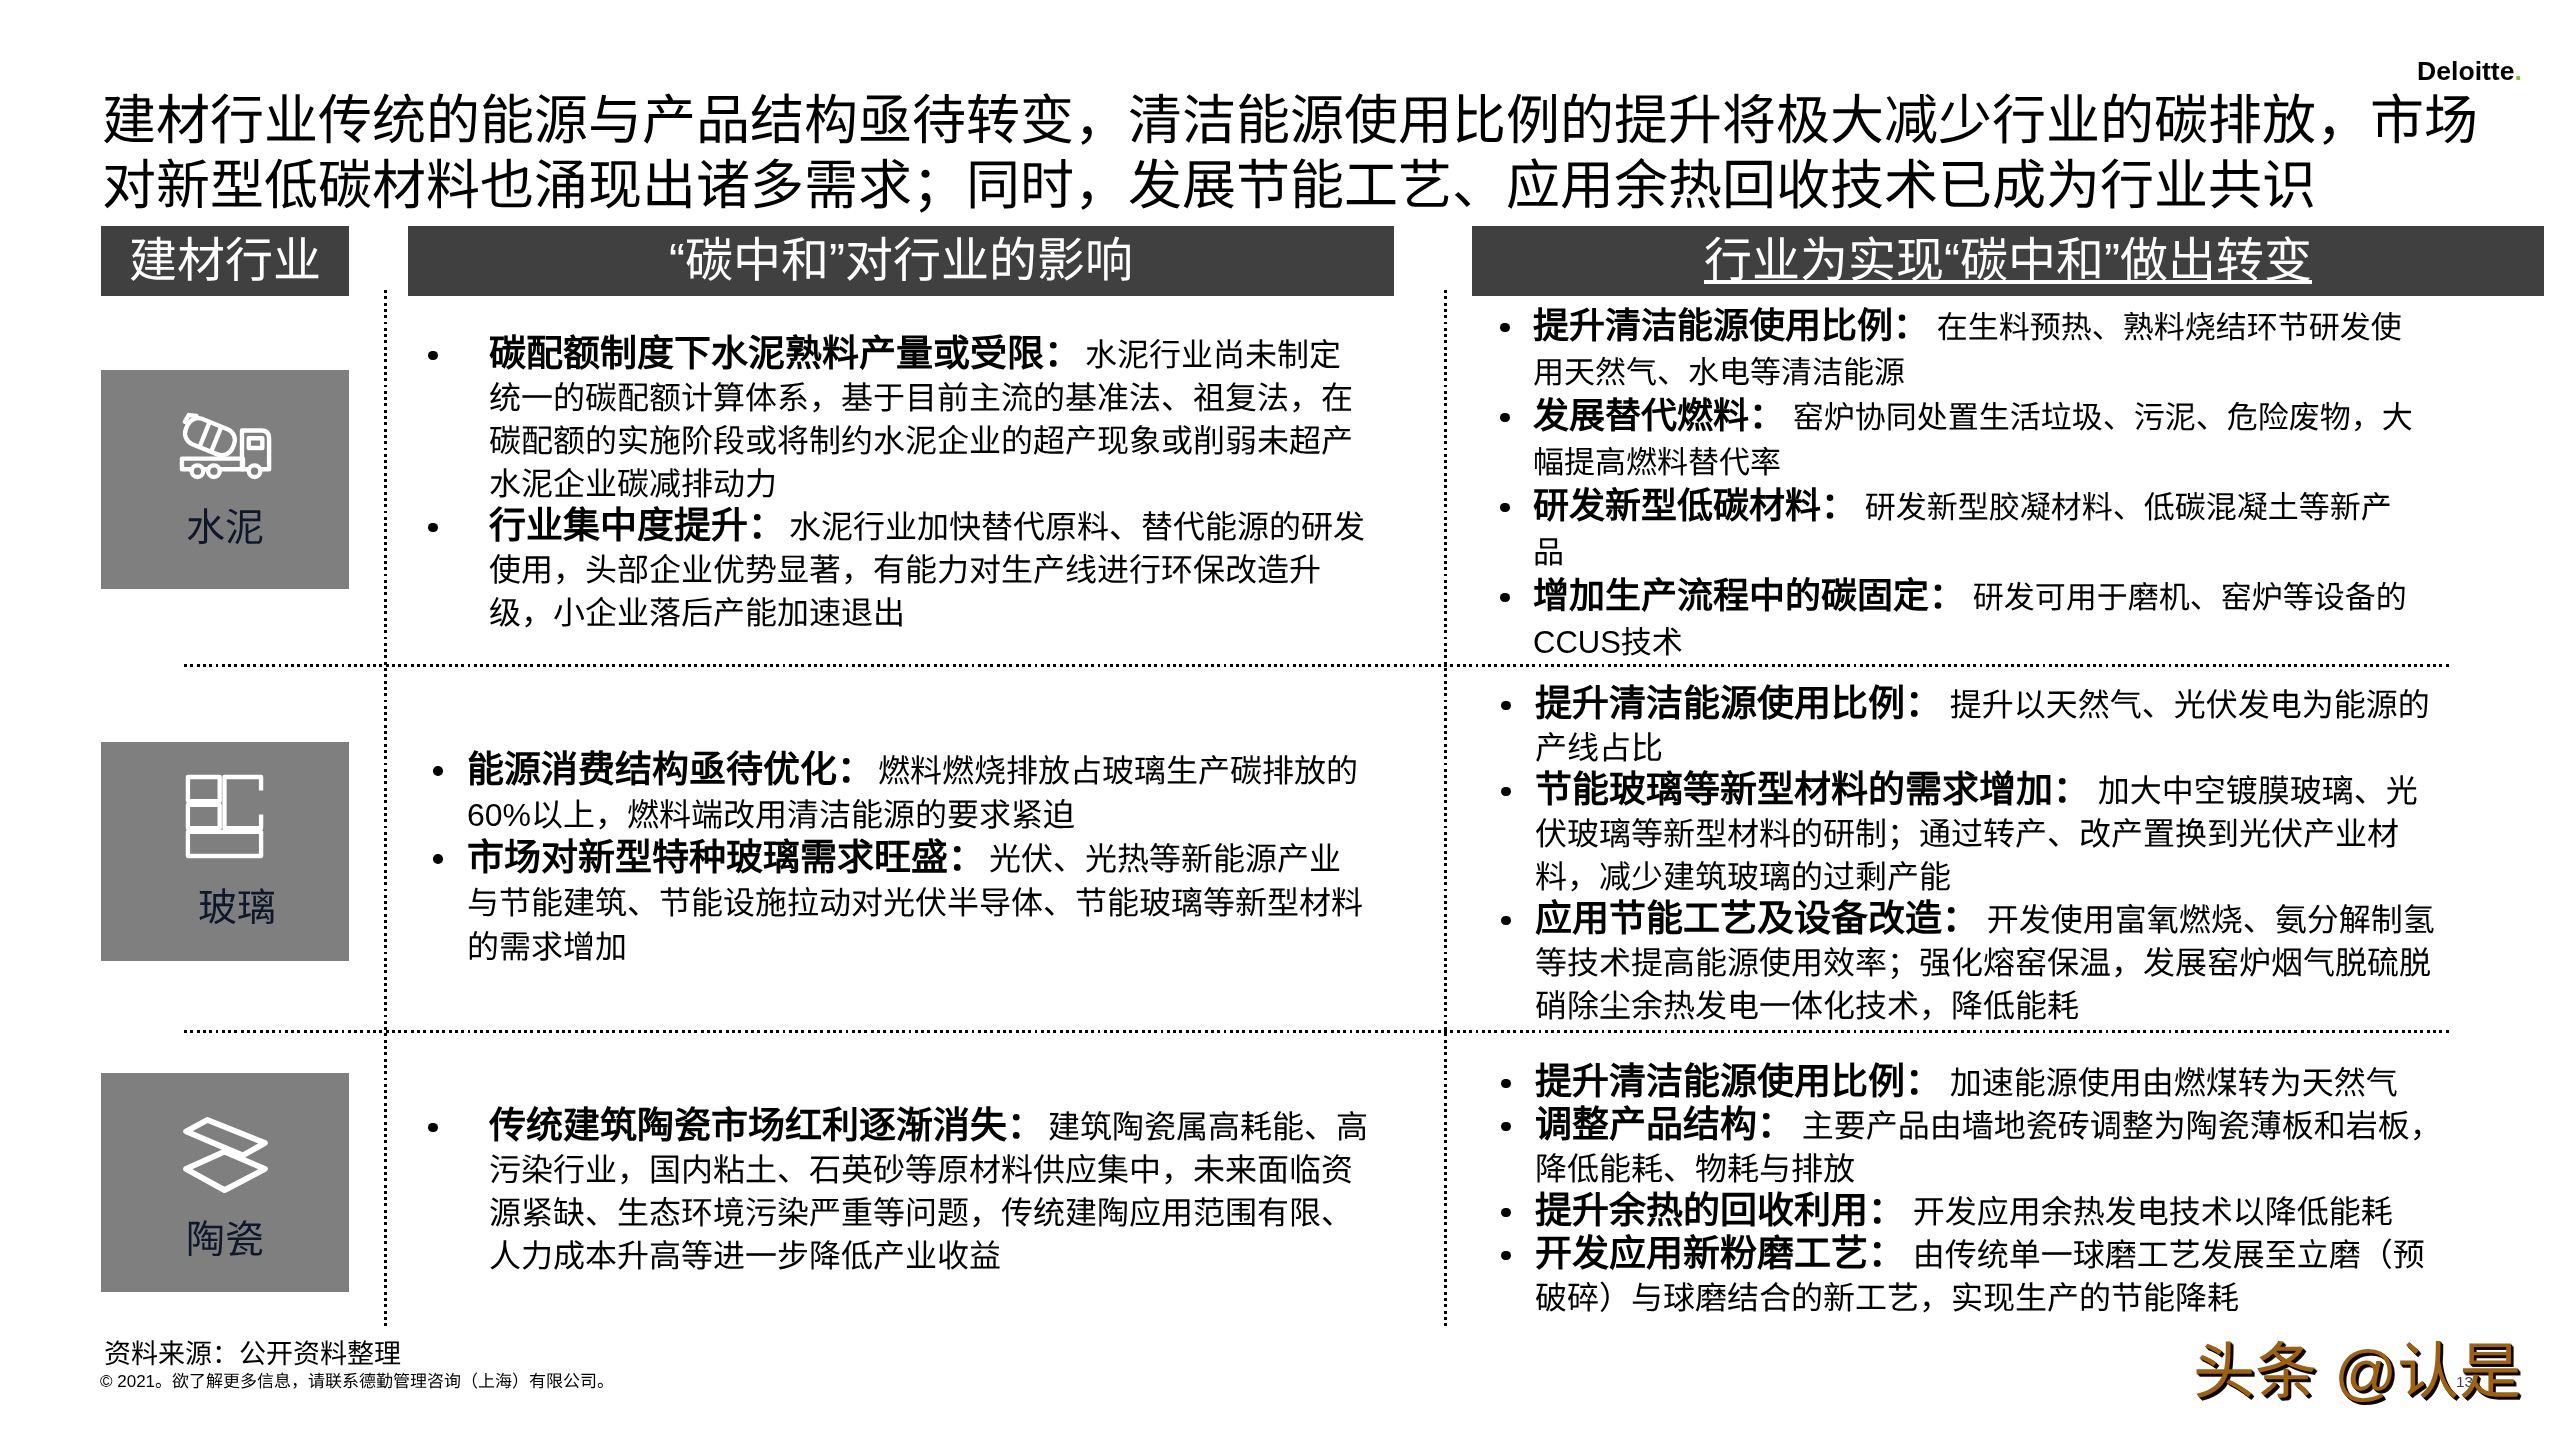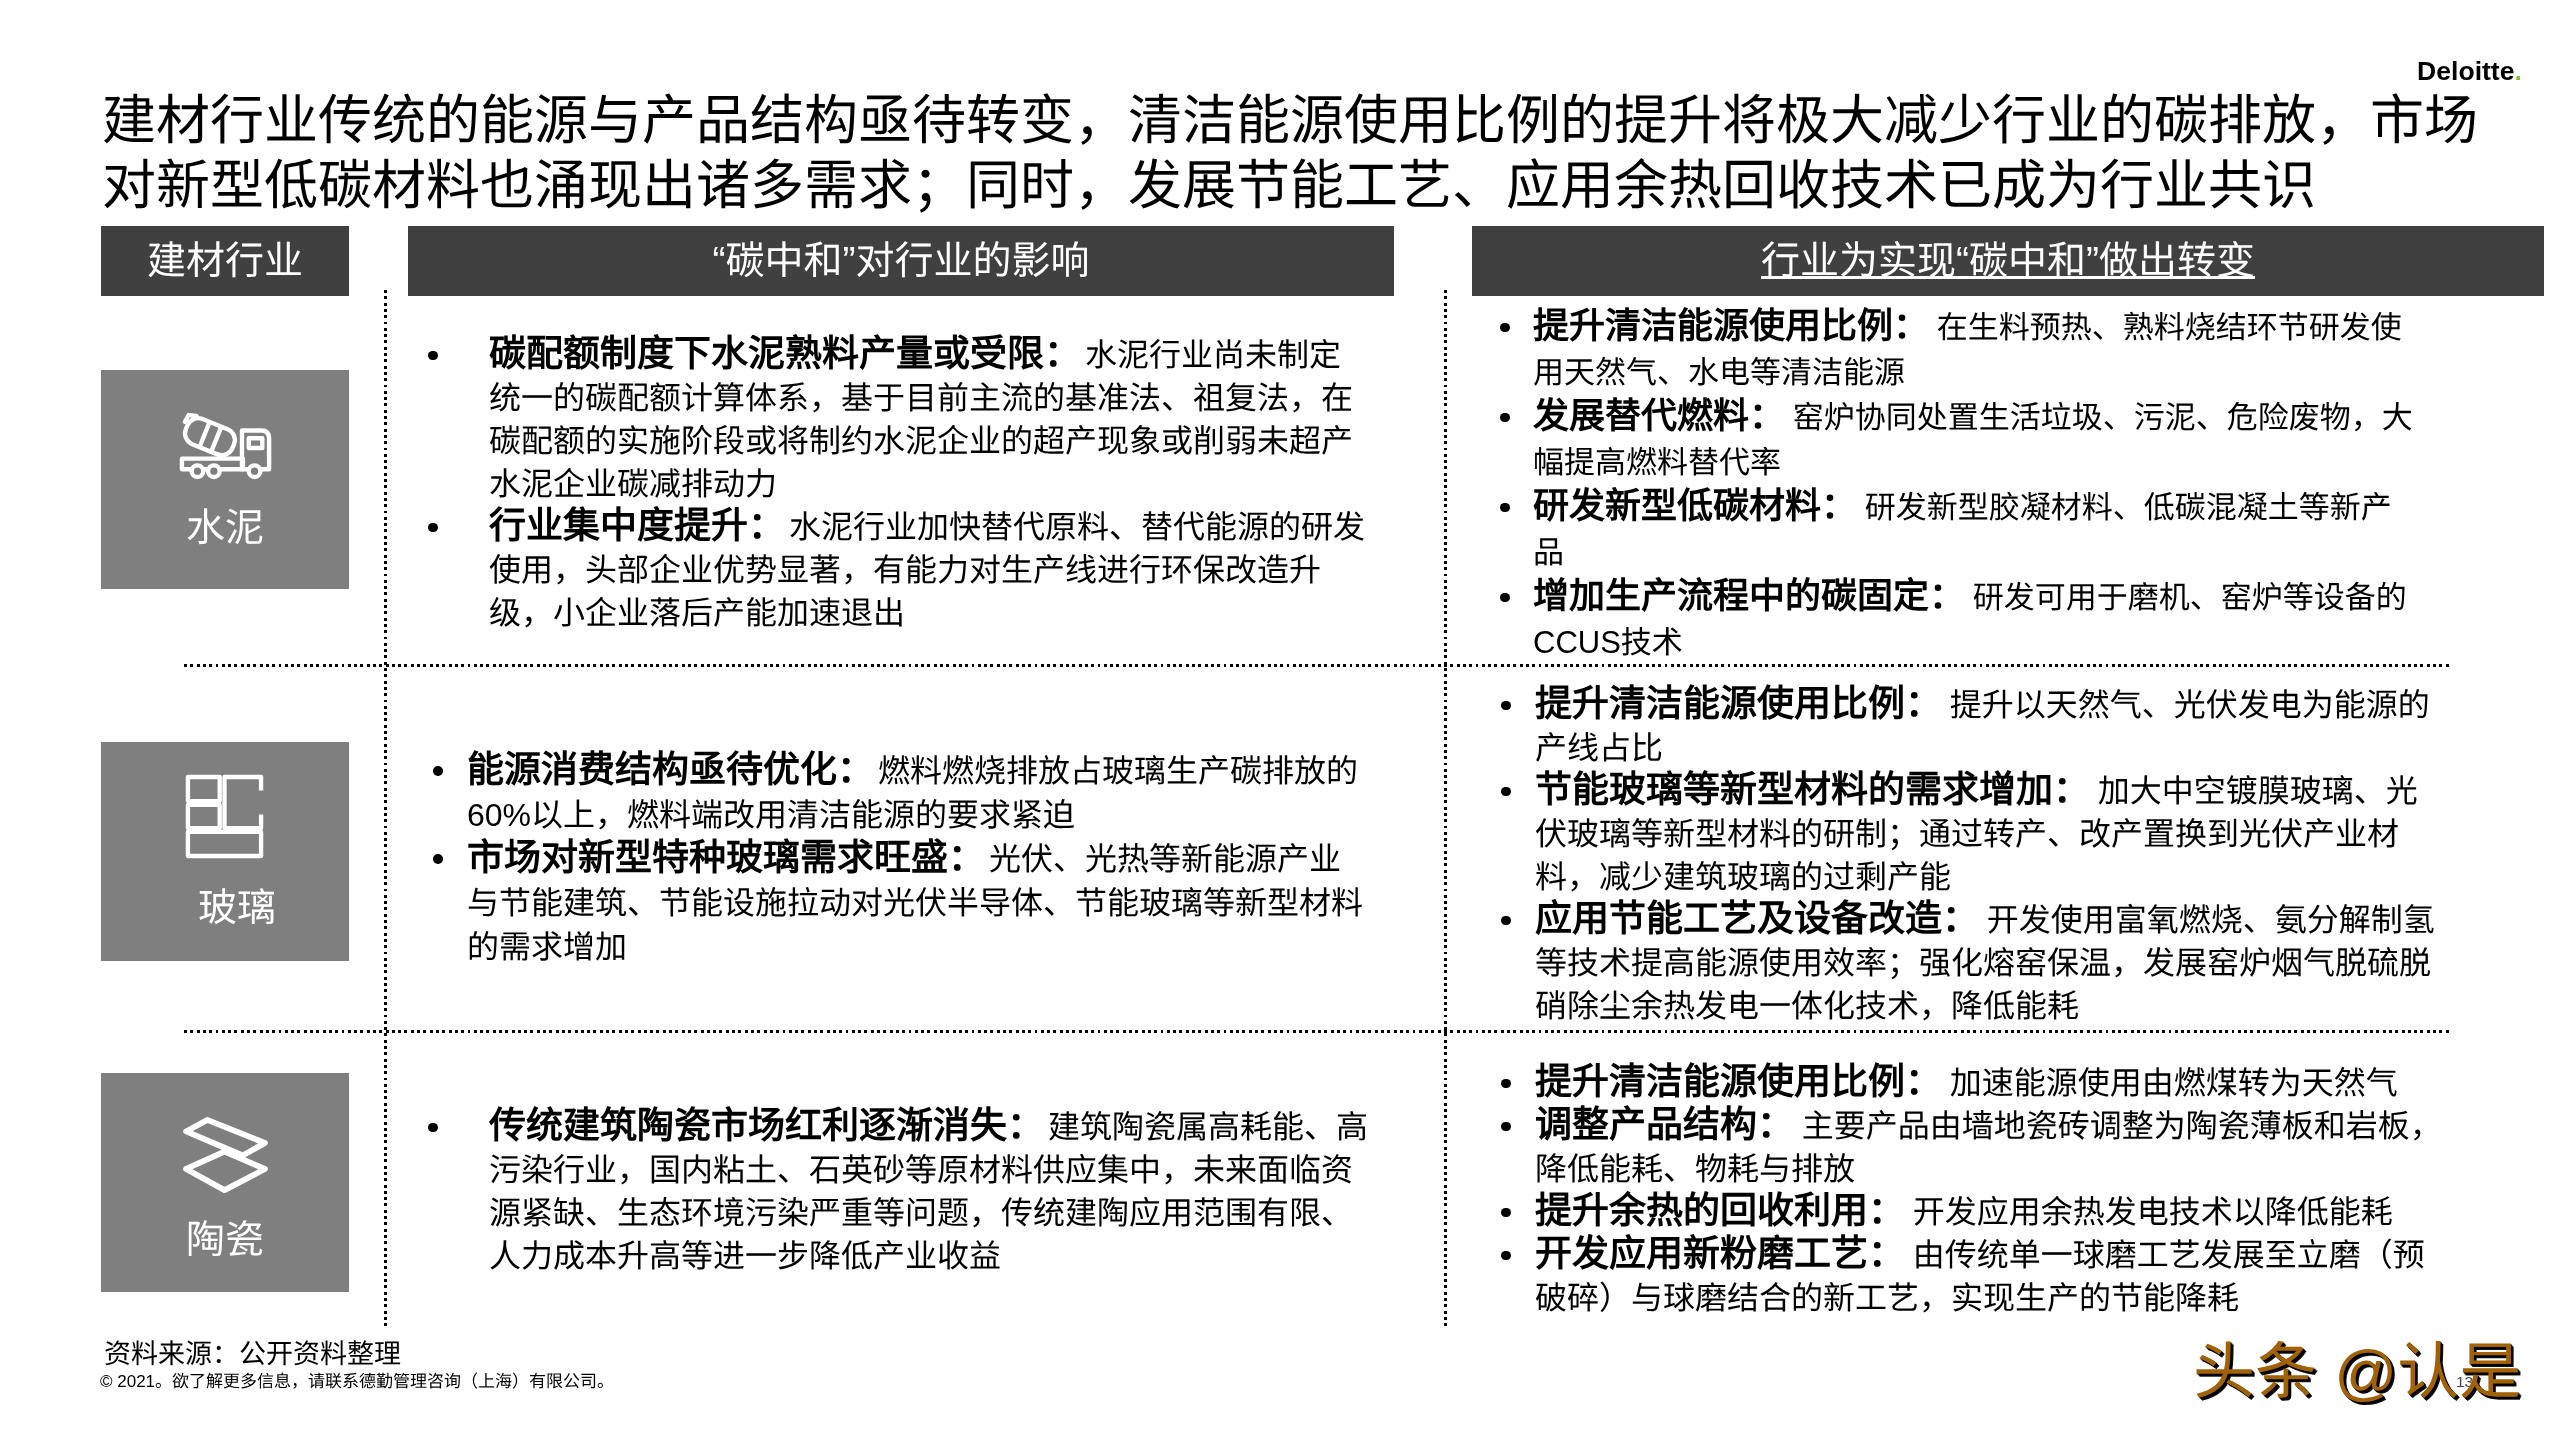--- a/index.html
+++ b/index.html
@@ -10,28 +10,28 @@
   }
   .abs { position: absolute; }
 
   
   .title { left: 102px; top: 88px; width: 2377px; font-size: 54px; line-height: 65px; }
   .logo { left: 2417px; top: 55px; font-size: 26.6px; line-height: 33px; font-weight: bold; white-space: nowrap; }
   .logo .logo-dot { color: #86BC25; }
 
   
   .hdr { top: 226px; height: 70px; background: #404040; color: #ffffff;
-         font-size: 39px; line-height: 70px; text-align: center; white-space: nowrap; }
+         font-size: 48px; line-height: 70px; text-align: center; white-space: nowrap; }
   .hdr-industry { left: 101px; width: 248px; }
   .hdr-impact { left: 408px; width: 986px; }
   .hdr-transition { left: 1472px; width: 1072px; text-decoration: underline; }
 
   
   .tile { left: 101px; width: 248px; height: 219px; background: #7f7f7f; }
-  .tile .lbl { position: absolute; left: 0; right: 0; text-align: center; color: #ffffff;
+  .tile .lbl { position: absolute; left: 0; right: 0; text-align: center; color: #0f172a;
                font-size: 39px; line-height: 48px; }
   .tile svg { position: absolute; overflow: visible; }
 
   
   .vdots { width: 2.9px; background: repeating-linear-gradient(to bottom, #000 0 2.9px, transparent 2.9px 6.3px); }
   .hdots { height: 2.9px; background: repeating-linear-gradient(to right, #000 0 2.9px, transparent 2.9px 6.3px); }
 
   
   .list { position: absolute; }
   .item { position: relative; padding-left: var(--pl); }

